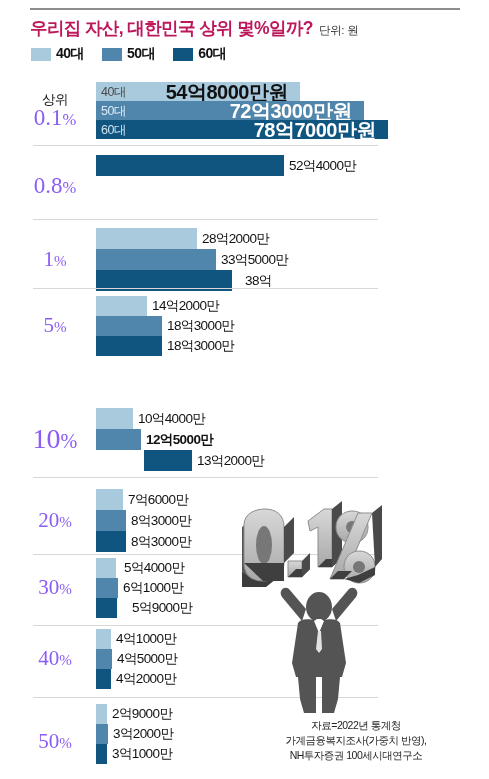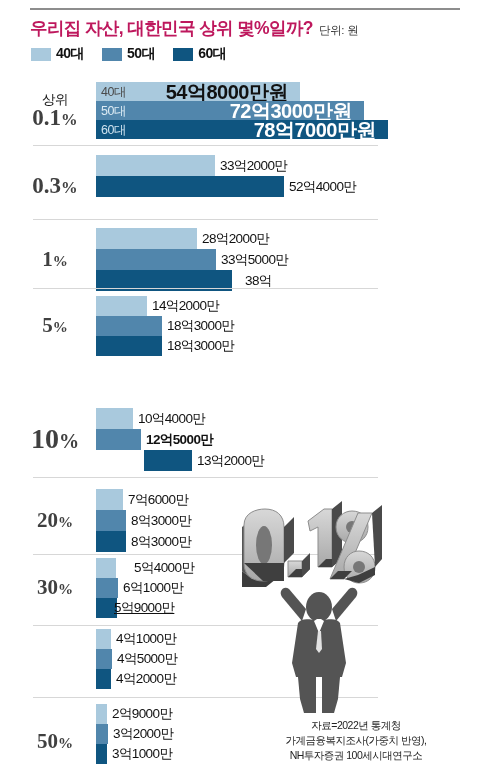--- a/index.html
+++ b/index.html
@@ -23,21 +23,21 @@
   .legend-item{display:flex;align-items:center;margin-right:18px;}
   .legend-sw{width:20px;height:13px;display:block;}
   .legend-lab{font-size:14px;font-weight:bold;letter-spacing:-0.5px;margin-left:5px;color:#111;}
 
   
   .group{position:absolute;left:0;width:489px;}
   .sep{position:absolute;left:33px;width:345px;height:1px;background:#d7d7d7;}
 
   .rowlabel{position:absolute;left:20px;width:70px;text-align:center;}
   .rowlabel .pre{display:block;font-size:13.5px;letter-spacing:-0.5px;color:#111;line-height:15px;}
-  .rowlabel .pct{display:block;font-family:"Liberation Serif","DejaVu Serif",serif;font-weight:bold;color:#404040;line-height:22px;}
+  .rowlabel .pct{display:block;font-family:"Liberation Serif","DejaVu Serif",serif;font-weight:normal;color:#8b5cf6;line-height:22px;}
   .rowlabel .pct .sm{font-size:0.72em;}
 
   .bars{position:absolute;left:96px;top:0;}
   .bar{position:relative;display:block;}
   .bar-in{position:absolute;left:0;top:0;height:100%;}
   .bar-label-in{position:absolute;right:12px;top:50%;transform:translateY(-50%);font-size:20px;font-weight:bold;letter-spacing:-0.5px;white-space:nowrap;}
   .bar-tag-in{position:absolute;left:5px;top:50%;transform:translateY(-50%);font-size:12.5px;letter-spacing:-0.4px;white-space:nowrap;}
   .bar-label-out{position:absolute;top:50%;transform:translateY(-50%);font-size:13.5px;letter-spacing:-0.6px;white-space:nowrap;color:#111;}
 
   
@@ -97,27 +97,23 @@
             <div class="bar-in" style="width: 292px; background: rgb(15, 85, 128);">
               <span class="bar-tag-in" style="color: rgb(207, 227, 239);">60대</span>
               <span class="bar-label-in" style="color: rgb(255, 255, 255);">78억7000만원</span>
             </div>
           </div>
         </div>
       </div>
       <div class="sep" style="top: 145px; background: rgb(215, 215, 215);"></div>
       <div class="group" style="top: 155px; height: 63px;">
         <div class="rowlabel" style="top: 19.5px;">
-          <span class="pct" style="font-size: 23px;"><span>0.3</span><span class="sm">%</span></span>
-        </div>
-        <div class="bars">
-          <div class="bar" style="height: 21px; width: 290px;">
-            <div class="bar-in" style="width: 119px; background: rgb(169, 201, 221);"></div>
-            <span class="bar-label-out" style="left: 124px;">33억2000만</span>
-          </div>
+          <span class="pct" style="font-size: 23px;"><span>0.8</span><span class="sm">%</span></span>
+        </div>
+        <div class="bars">
           <div class="bar" style="height: 21px; width: 290px;">
             <div class="bar-in" style="width: 188px; background: rgb(15, 85, 128);"></div>
             <span class="bar-label-out" style="left: 193px; text-align: right;">52억4000만</span>
           </div>
         </div>
       </div>
       <div class="sep" style="top: 219px; background: rgb(215, 215, 215);"></div>
       <div class="group" style="top: 228px; height: 63px;">
         <div class="rowlabel" style="top: 19.5px;">
           <span class="pct" style="font-size: 21px;"><span>1</span><span class="sm">%</span></span>
@@ -197,34 +193,37 @@
         </div>
       </div>
       <div class="sep" style="top: 554px; background: rgb(215, 215, 215);"></div>
       <div class="group" style="top: 558px; height: 60px;">
         <div class="rowlabel" style="top: 18px;">
           <span class="pct" style="font-size: 21px;"><span>30</span><span class="sm">%</span></span>
         </div>
         <div class="bars">
           <div class="bar" style="height: 20px; width: 290px;">
             <div class="bar-in" style="width: 20px; background: rgb(169, 201, 221);"></div>
-            <span class="bar-label-out" style="left: 38px; text-align: center;">5억4000만</span>
+            <span class="bar-label-out" style="left: 28px; text-align: center;">5억4000만</span>
           </div>
           <div class="bar" style="height: 20px; width: 290px;">
             <div class="bar-in" style="width: 22px; background: rgb(81, 134, 172);"></div>
             <span class="bar-label-out" style="left: 27px;">6억1000만</span>
           </div>
           <div class="bar" style="height: 20px; width: 290px;">
             <div class="bar-in" style="width: 21px; background: rgb(15, 85, 128);"></div>
-            <span class="bar-label-out" style="left: 18px; text-decoration: underline;">5억9000만</span>
+            <span class="bar-label-out" style="left: 36px;">5억9000만</span>
           </div>
         </div>
       </div>
       <div class="sep" style="top: 625px; background: rgb(215, 215, 215);"></div>
       <div class="group" style="top: 629px; height: 60px;">
+        <div class="rowlabel" style="top: 18px;">
+          <span class="pct" style="font-size: 21px;"><span>40</span><span class="sm">%</span></span>
+        </div>
         <div class="bars">
           <div class="bar" style="height: 20px; width: 290px;">
             <div class="bar-in" style="width: 15px; background: rgb(169, 201, 221);"></div>
             <span class="bar-label-out" style="left: 20px;">4억1000만</span>
           </div>
           <div class="bar" style="height: 20px; width: 290px;">
             <div class="bar-in" style="width: 16px; background: rgb(81, 134, 172);"></div>
             <span class="bar-label-out" style="left: 21px;">4억5000만</span>
           </div>
           <div class="bar" style="height: 20px; width: 290px;">

